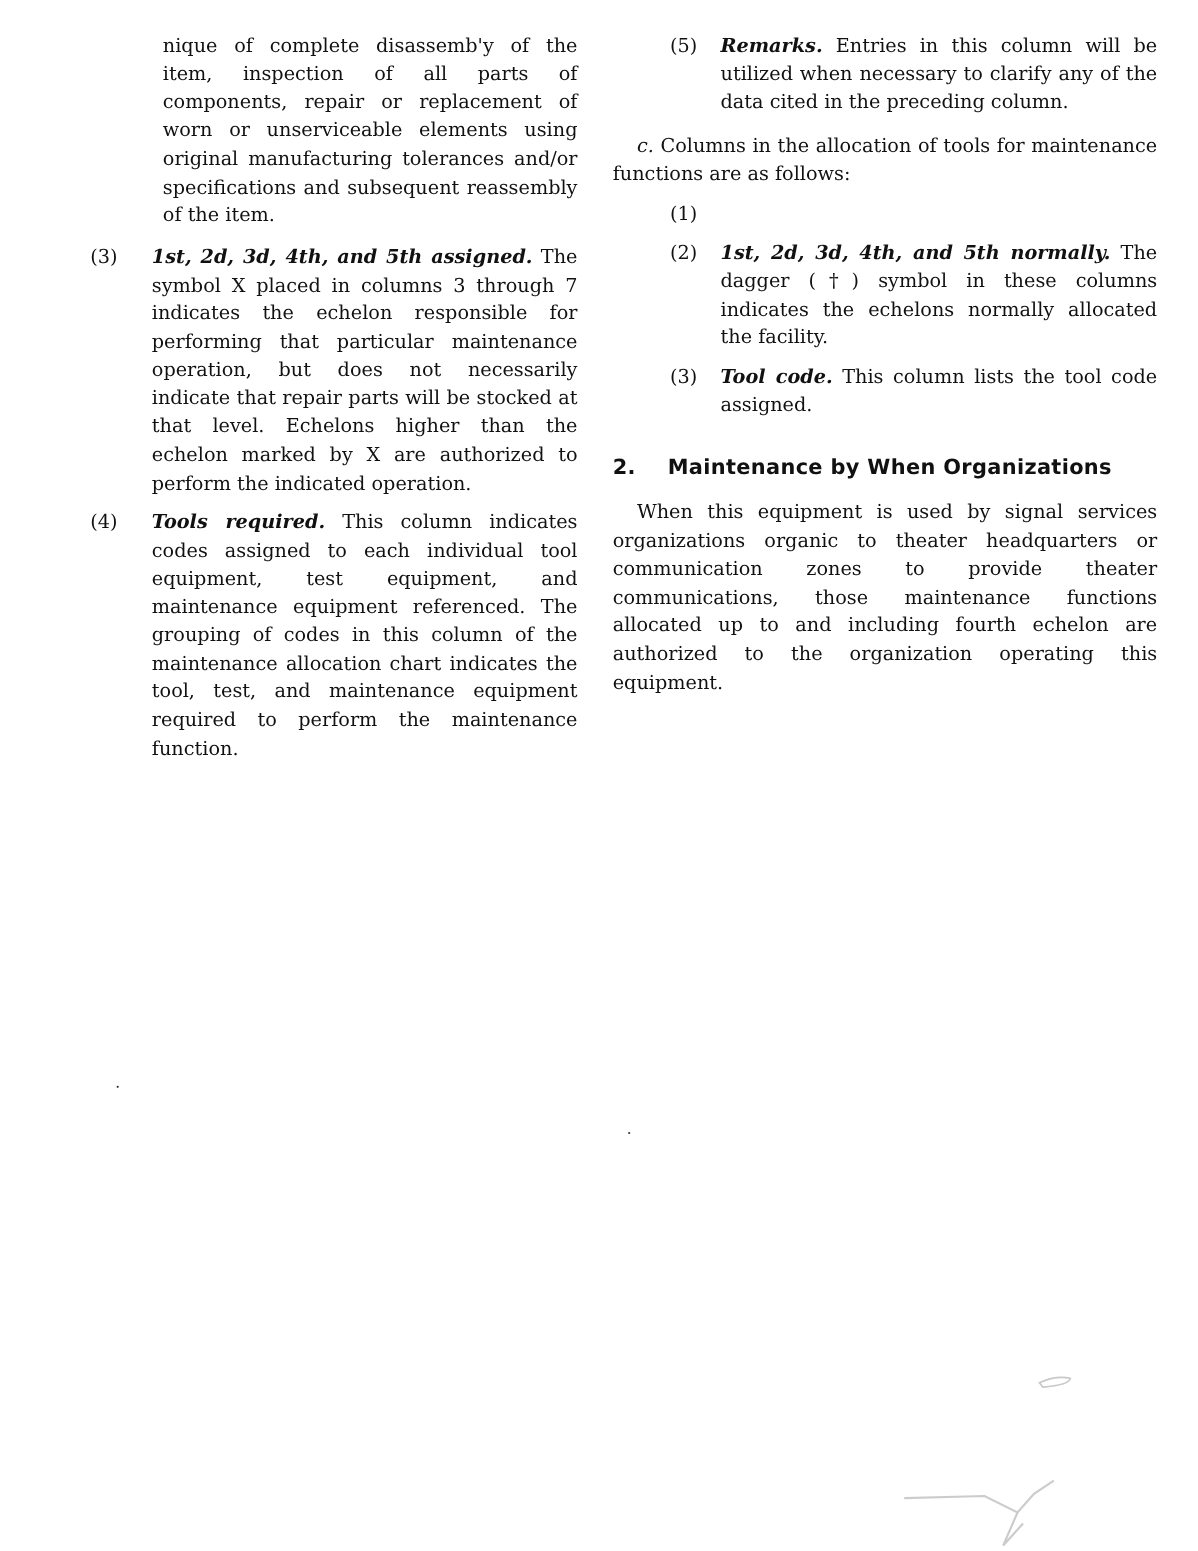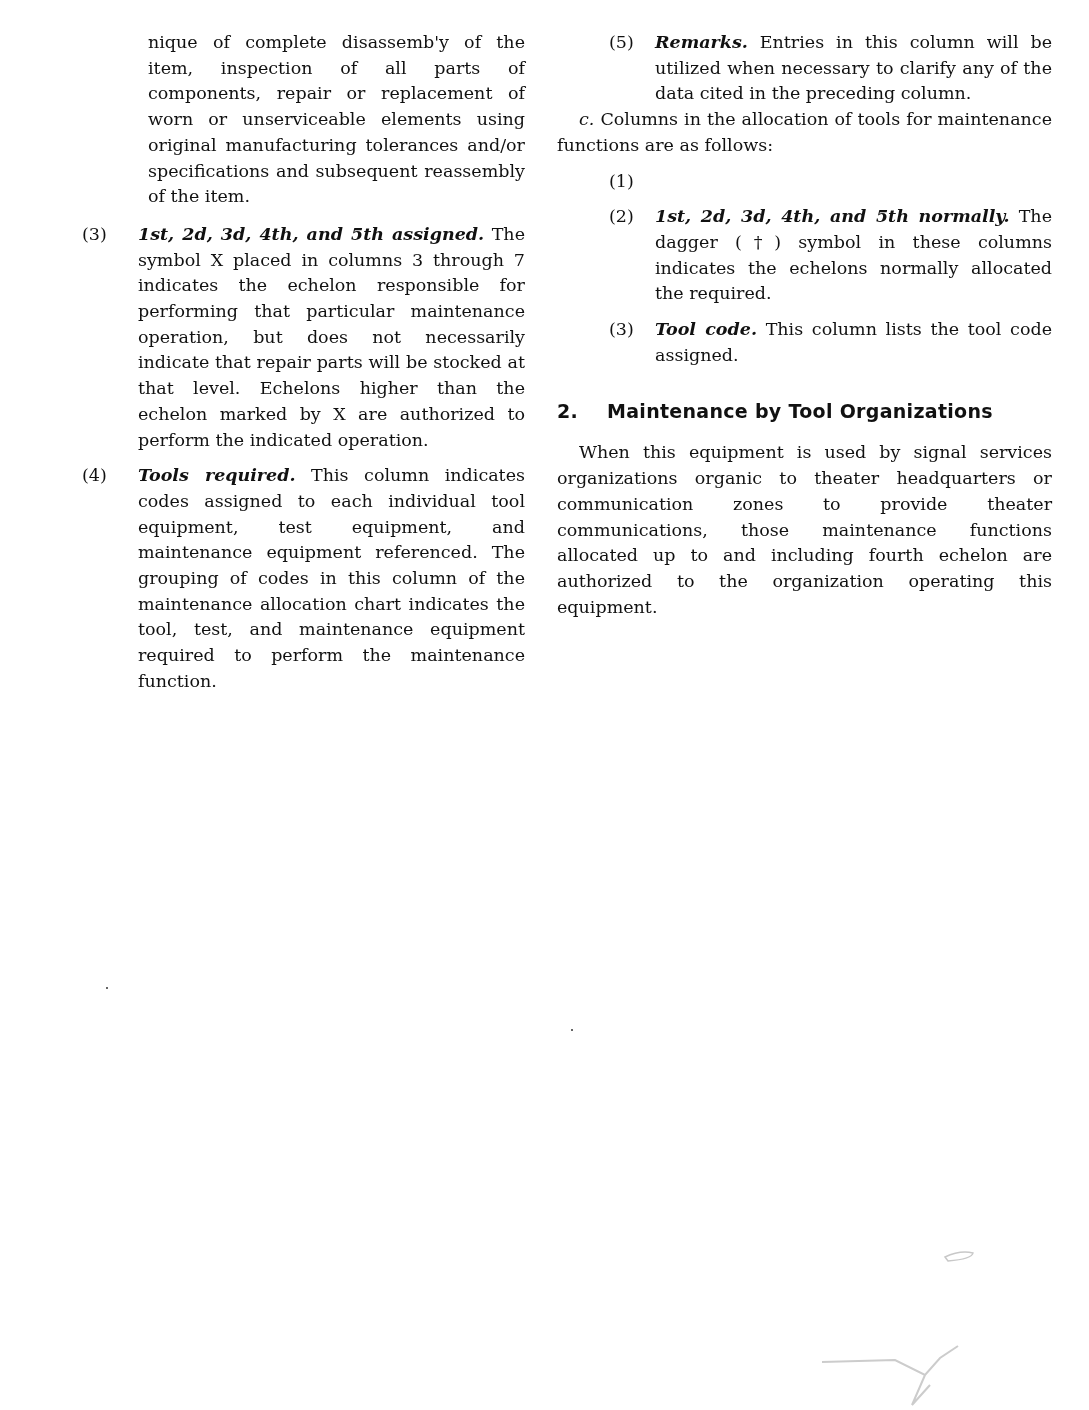--- a/index.html
+++ b/index.html
@@ -12,21 +12,21 @@
     .col-left { left: 80px; width: 445px; }
     .col-right { left: 557px; width: 495px; }
     p, .item { margin: 0; font-size: 17.5px; line-height: 25.7px; text-align: justify; }
     .cont { padding-left: 68px; }
     .item { display: flex; margin-top: 10px; }
     .item .num { flex: 0 0 auto; width: 58px; text-align: left; padding-left: 2px; box-sizing: border-box; }
     .item .body { flex: 1 1 auto; text-align: justify; }
     .col-right .item { padding-left: 50px; }
     .col-right .item .num { width: 48px; }
     em { font-style: italic; font-weight: bold; }
-    .para { text-indent: 22px; }
+    .para { text-indent: 22px; margin-top: 14px; }
     h2 {
       margin: 30px 0 0 0; font-family: "DejaVu Sans", "Liberation Sans", sans-serif;
       font-size: 19px; font-weight: bold; line-height: 26px; letter-spacing: 0.3px;
     }
     h2 .sec-num { display: inline-block; width: 50px; }
     .page-number {
       position: absolute; left: 1038px; top: 1449px;
       font-family: "DejaVu Sans", "Liberation Sans", sans-serif;
       font-size: 16px; font-weight: bold;
     }
@@ -56,29 +56,29 @@
   </div>
 
   <p class="para"><i>c.</i><span> Columns in the allocation of tools for maintenance functions are as follows:</span></p>
 
   <div class="item">
     <span class="num">(1)</span>
   </div>
 
   <div class="item">
     <span class="num">(2)</span>
-    <span class="body"><em>1st, 2d, 3d, 4th, and 5th normally.</em><span> The dagger (†) symbol in these columns indicates the echelons normally allocated the required.</span></span>
+    <span class="body"><em>1st, 2d, 3d, 4th, and 5th normally.</em><span> The dagger (†) symbol in these columns indicates the echelons normally allocated the facility.</span></span>
   </div>
 
   <div class="item">
     <span class="num">(3)</span>
     <span class="body"><em>Tool code.</em><span> This column lists the tool code assigned.</span></span>
   </div>
 
-  <h2><span class="sec-num">2.</span><span>Maintenance by Tool Organizations</span></h2>
+  <h2><span class="sec-num">2.</span><span>Maintenance by When Organizations</span></h2>
   <p class="para" style="margin-top:16px">When this equipment is used by signal services organizations organic to theater headquarters or communication zones to provide theater communications, those maintenance functions allocated up to and including fourth echelon are authorized to the organization operating this equipment.</p>
 </div>
 
 <svg class="mark" style="left:0;top:0" width="1089" height="1410">
   <circle cx="107" cy="988" r="1" fill="#333"></circle>
   <circle cx="572" cy="1030" r="1" fill="#333"></circle>
   <path d="M945 1257 Q960 1250 973 1253 Q972 1259 948 1261 Z" fill="none" stroke="#c8c8c8" stroke-width="1.5"></path>
   <path d="M822 1362 L895 1360 L925 1375 L940 1358 L958 1346 M925 1375 L912 1405 L930 1385" fill="none" stroke="#cccccc" stroke-width="2"></path>
 </svg>
 

